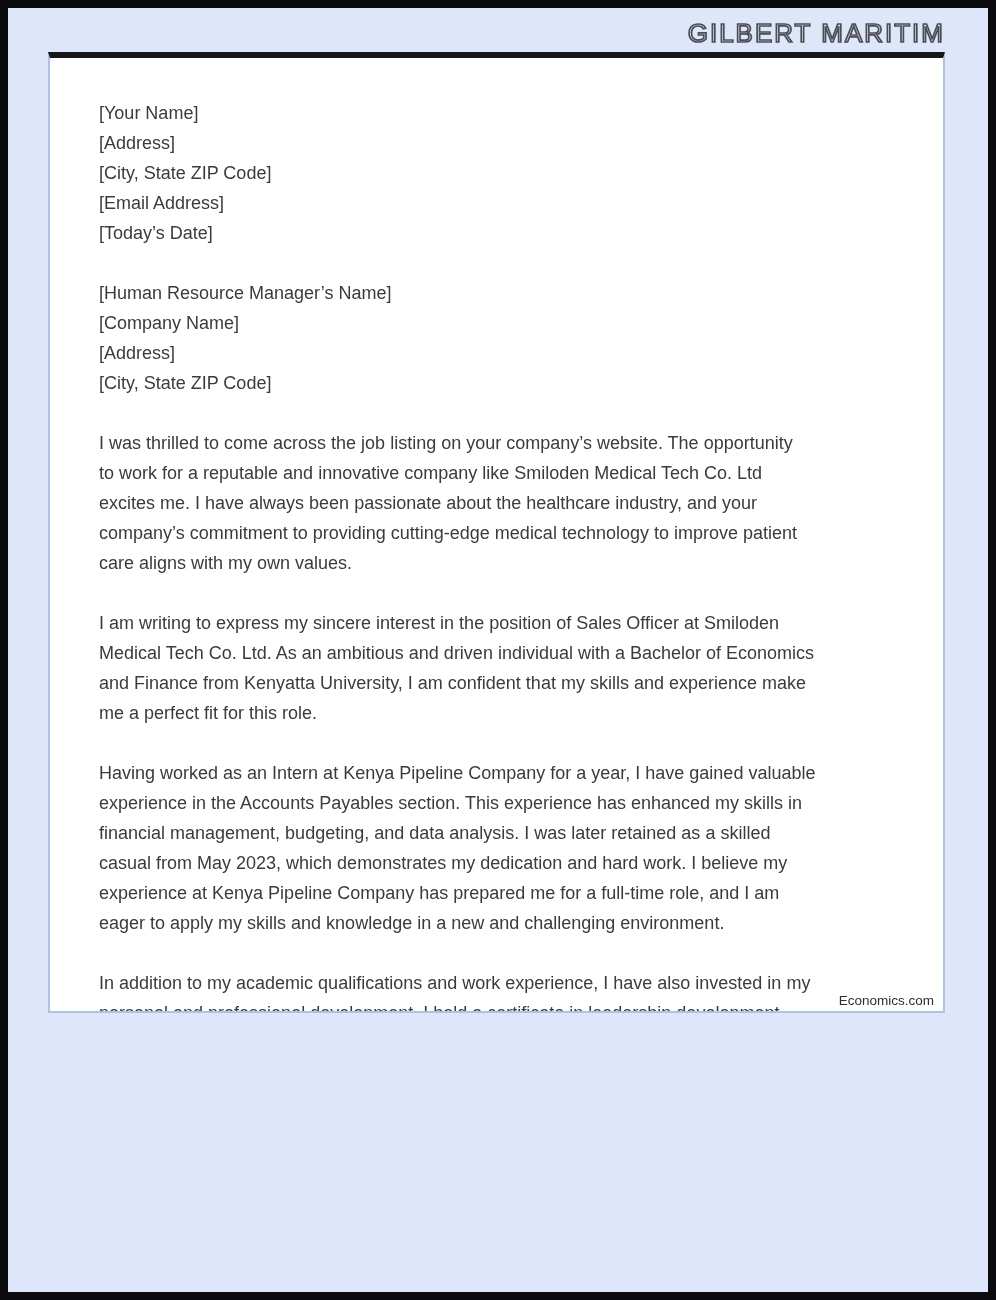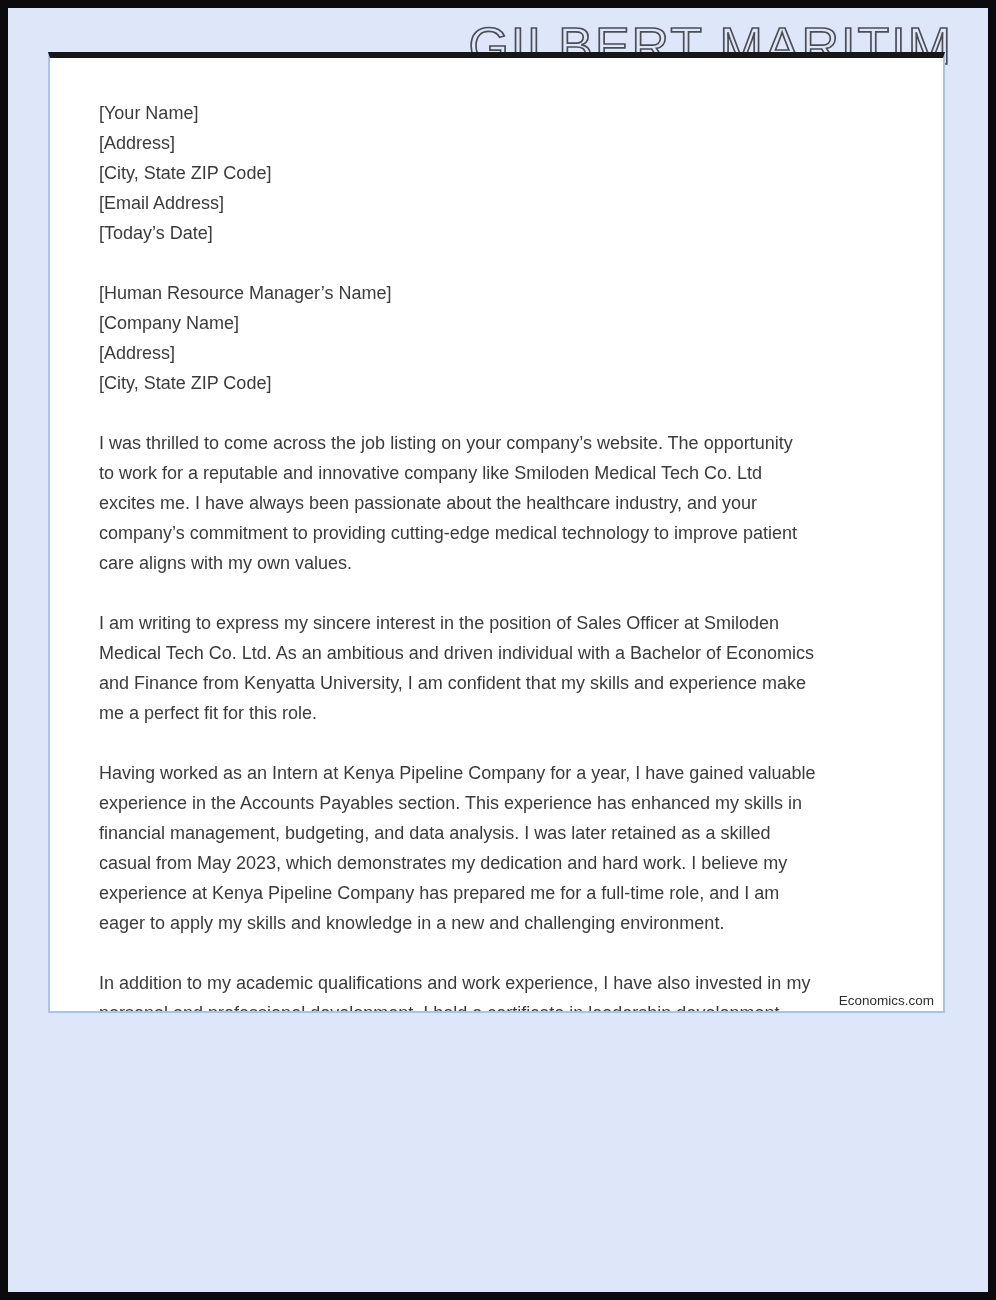--- a/index.html
+++ b/index.html
@@ -12,22 +12,22 @@
     overflow: hidden;
   }
   .frame {
     position: absolute;
     inset: 8px;
     background: #dee7fa;               
   }
   .letterhead-name {
     position: absolute;
     top: 12px;
-    right: 35px;
-    font-size: 52px;
+    right: 43px;
+    font-size: 26px;
     font-weight: 400;
     line-height: 1;
     letter-spacing: 2px;
     color: transparent;
     -webkit-text-stroke: 1.7px #4c4e56; 
     white-space: nowrap;
   }
   .letter-page {
     position: absolute;
     left: 40px;

